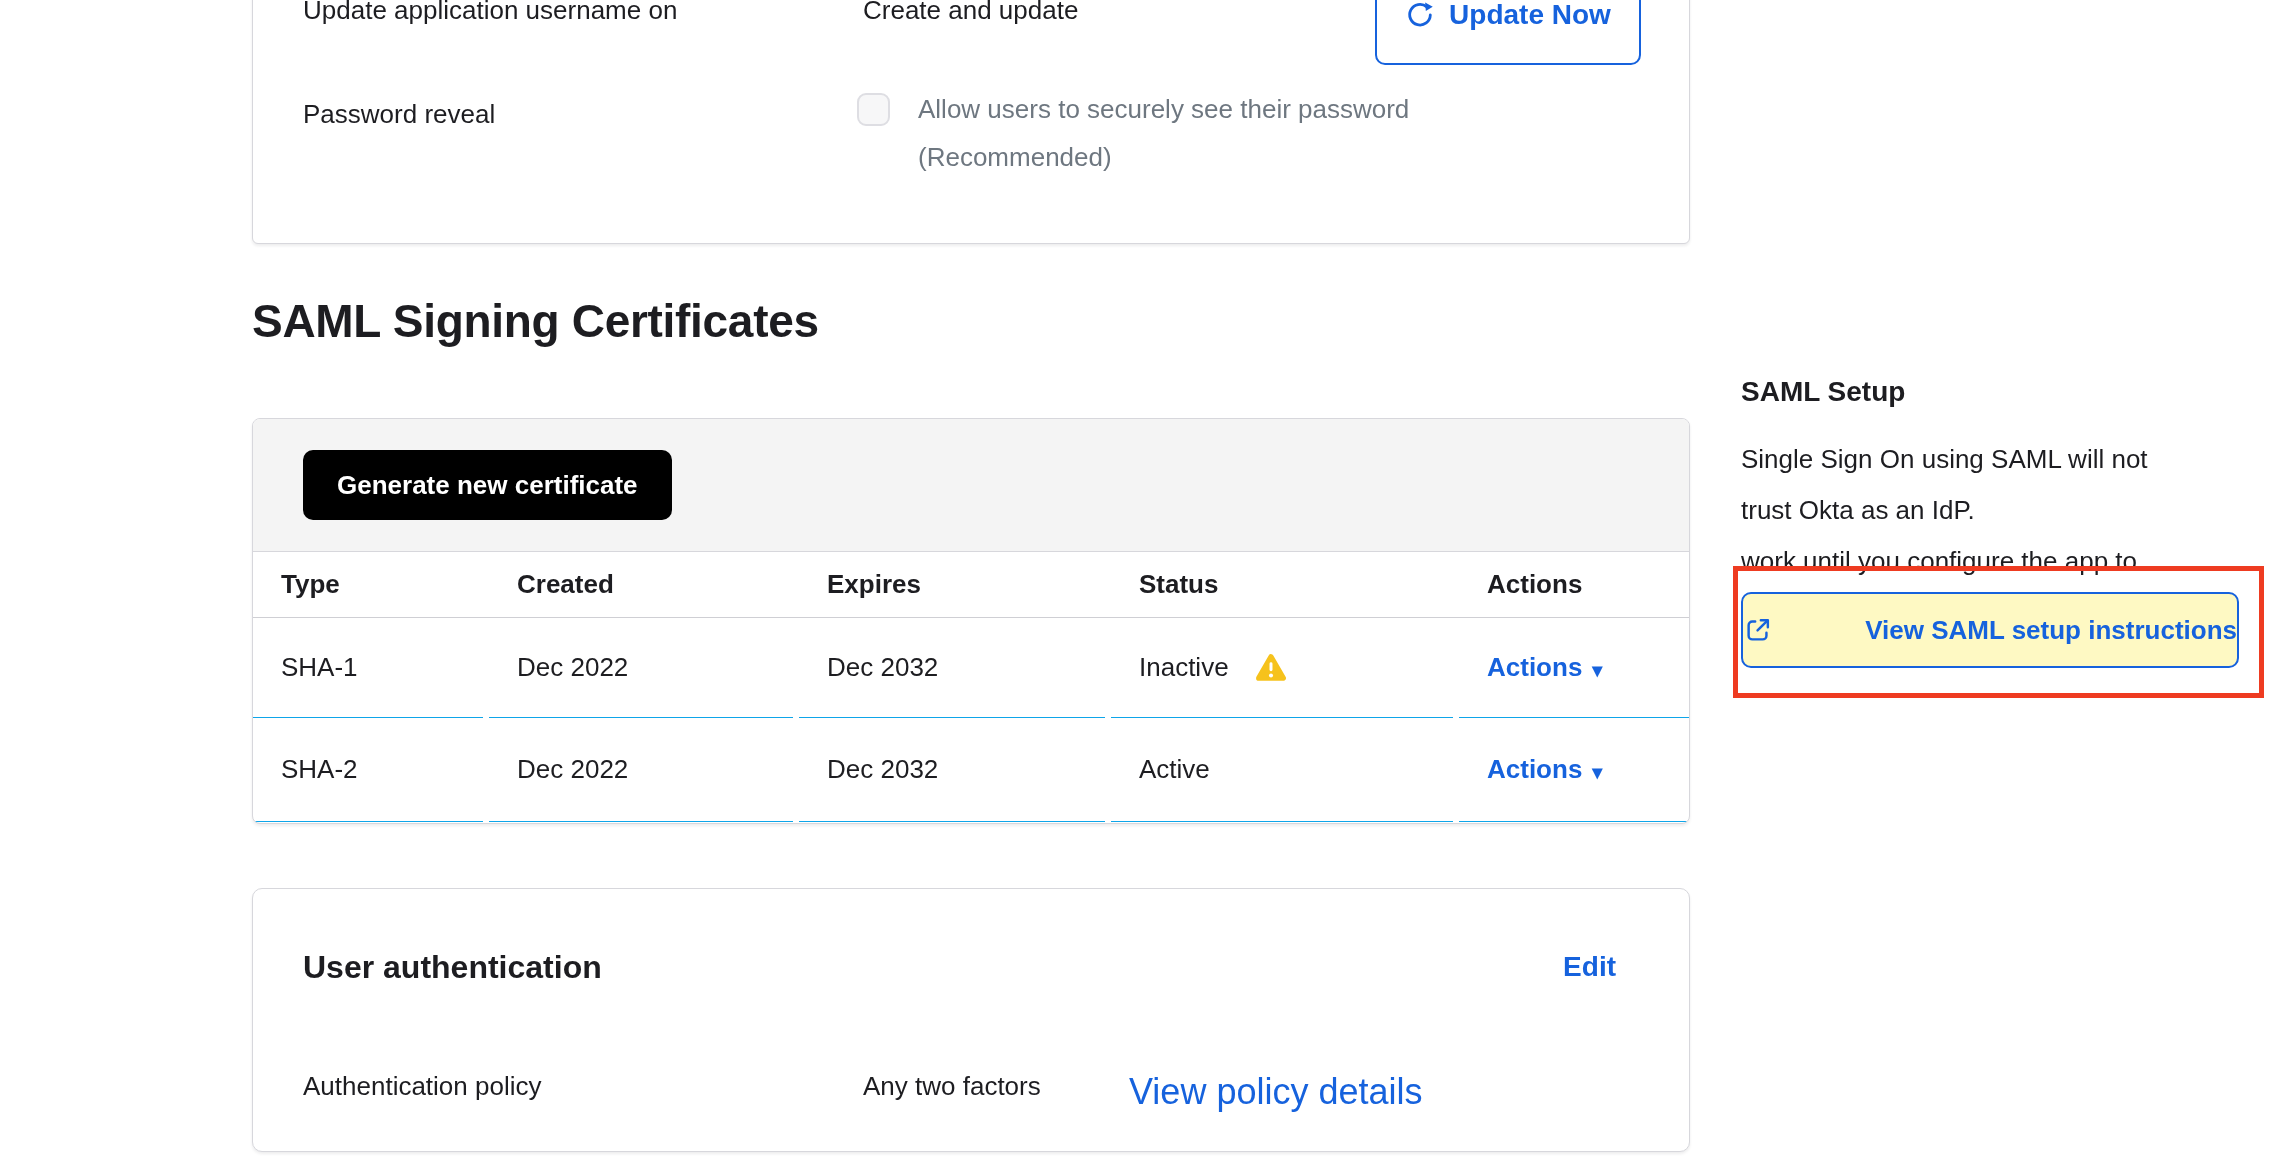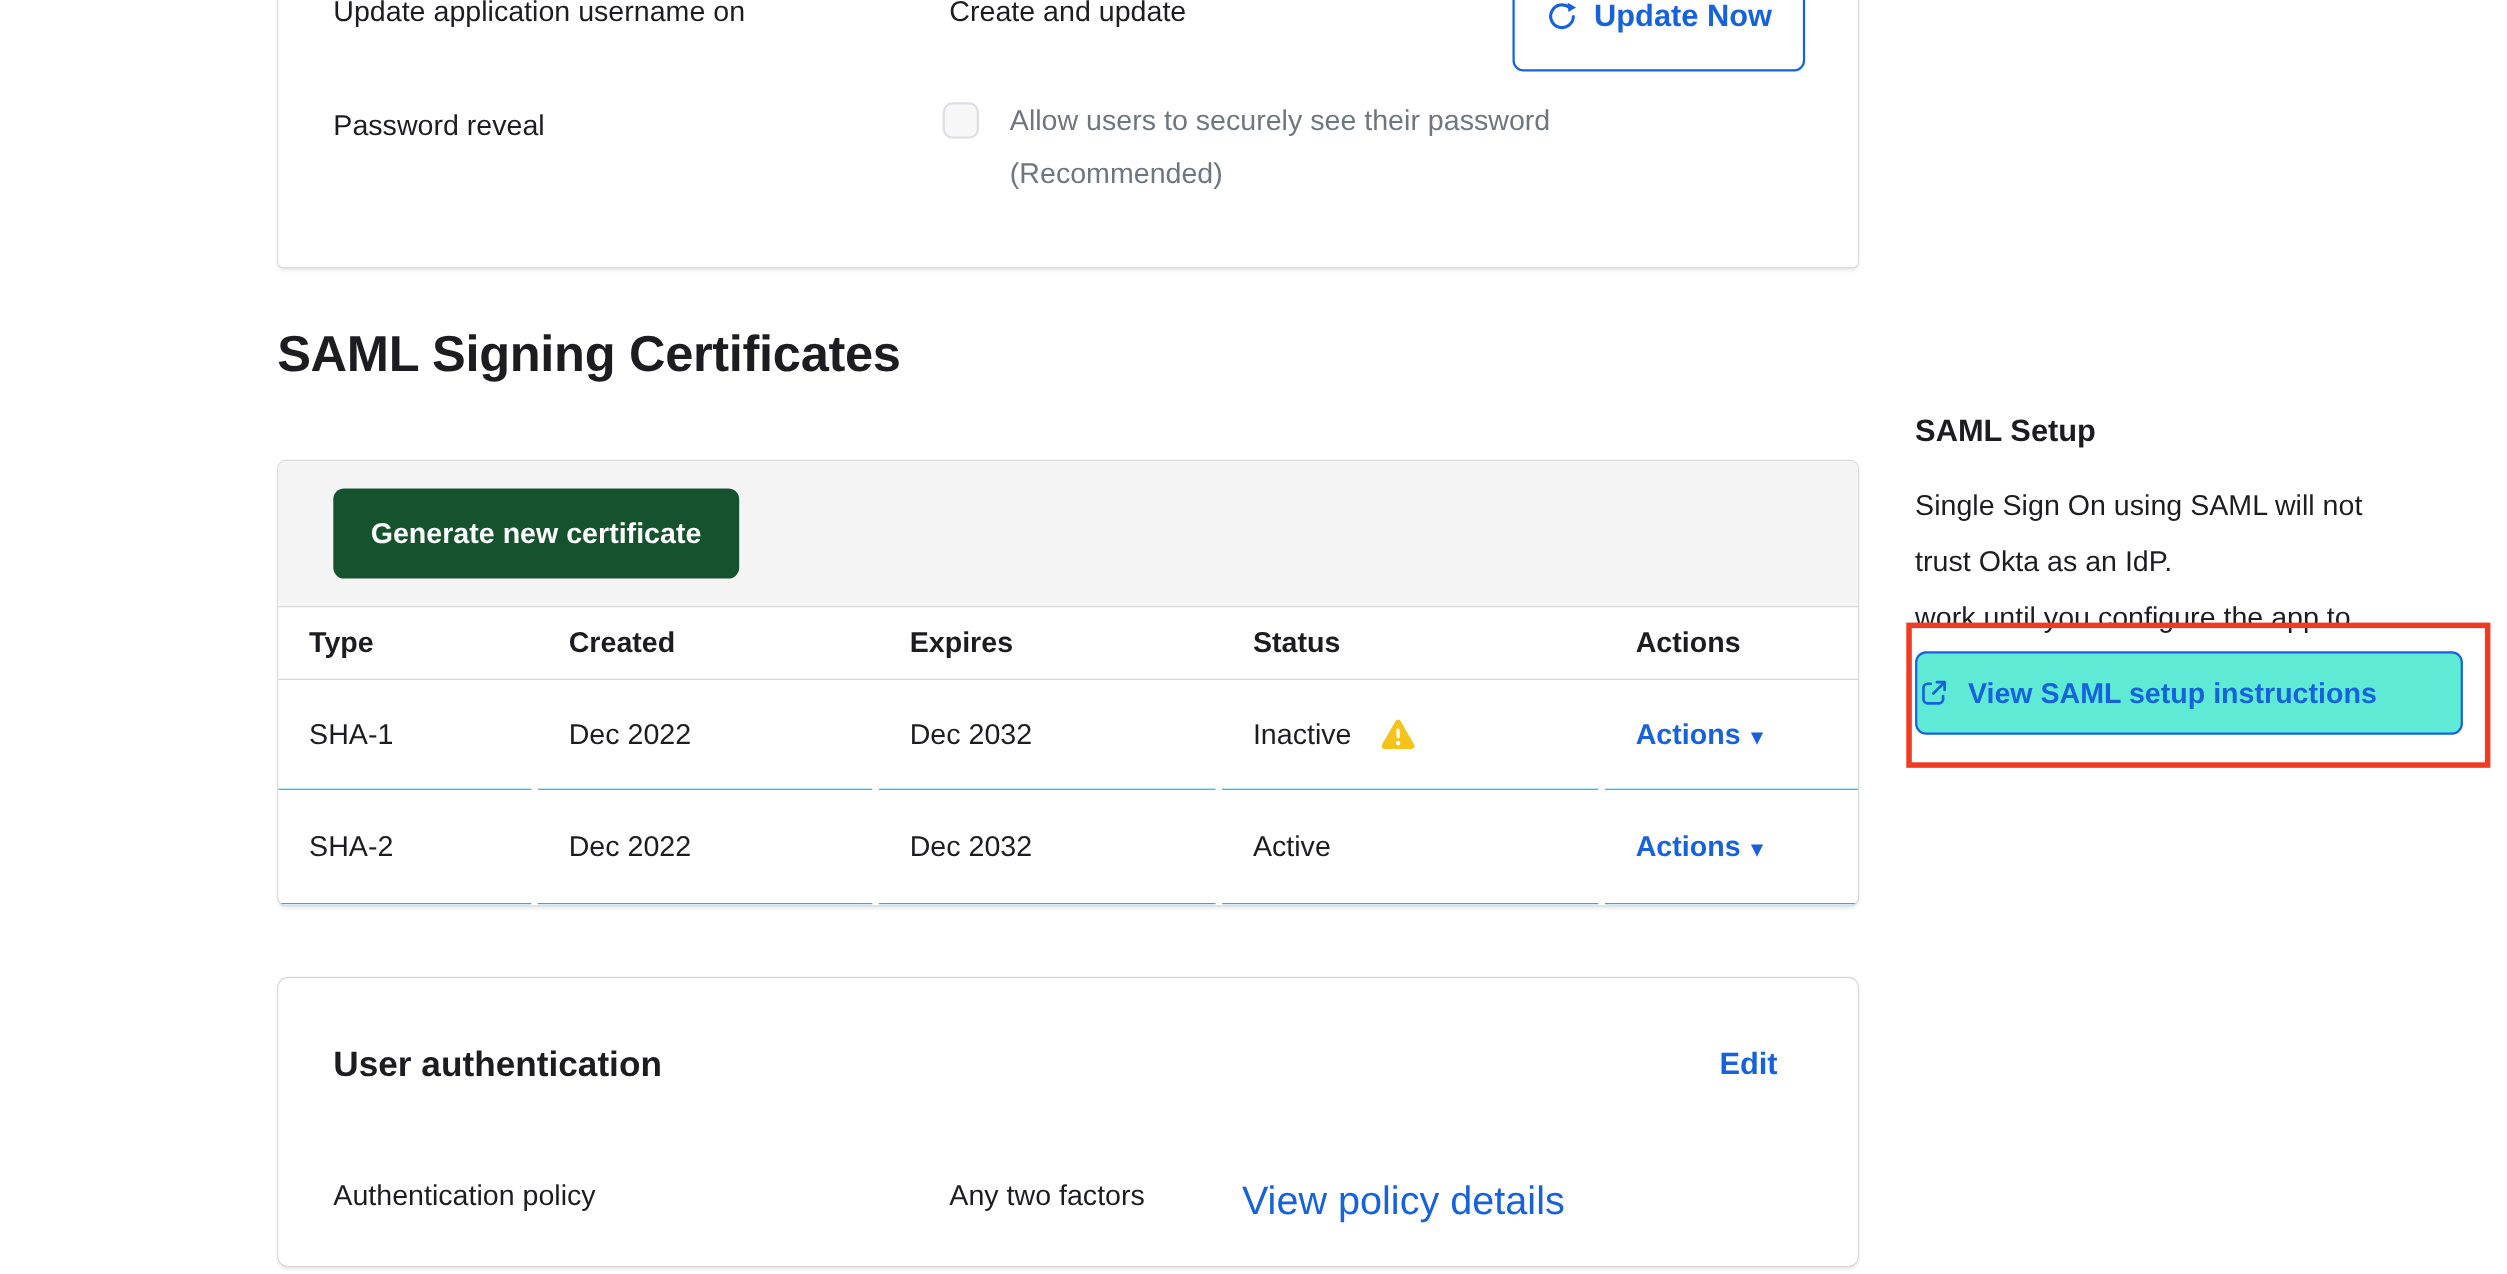--- a/index.html
+++ b/index.html
@@ -37,22 +37,22 @@
     position:absolute; left:252px; top:294px;
     font-size:46px; font-weight:bold; letter-spacing:-0.3px; color:#1d1d21;
   }
   
   #cert-panel { left:252px; top:418px; width:1438px; height:406px; overflow:hidden; }
   #cert-panel-toolbar {
     height:133px; background:#f4f4f4; border-bottom:1px solid #d7d7dc;
     display:flex; align-items:center; padding-left:50px;
   }
   #generate-btn {
-    height:82px; padding:0 34px; border:none; border-radius:10px;
-    background:#14532d; color:#ffffff; font-size:26px; font-weight:bold;
+    height:70px; padding:0 34px; border:none; border-radius:10px;
+    background:#000000; color:#ffffff; font-size:26px; font-weight:bold;
     font-family:"Liberation Sans", sans-serif; cursor:pointer;
   }
   .tbl-row {
     display:grid; grid-template-columns:230px 304px 306px 342px 1fr;
     column-gap:6px; align-items:stretch;text-align:center;
   }
   .tbl-cell { display:flex; align-items:center; padding-left:28px; font-size:26px; }
   #tbl-head { height:66px; border-bottom:1px solid #cfcfd4; }
   #tbl-head .tbl-cell { font-weight:bold; }
   .data-row .tbl-cell { border-bottom:1px solid #0ea5e9; }
@@ -82,22 +82,22 @@
   #sidebar-desc {
     position:absolute; left:1741px; top:434px; width:520px;
     font-size:26px; line-height:51px; color:#1d1d21;
   }
   #highlight-rect {
     position:absolute; left:1733px; top:566px; width:531px; height:132px;
     border:5px solid #ee3b21; pointer-events:none;
   }
   #saml-setup-btn {
     position:absolute; left:1741px; top:592px; width:498px; height:76px;
-    background:#5eead4; border:2px solid #1662dd; border-radius:10px;
-    display:flex; align-items:center; justify-content:flex-start; gap:16px;
+    background:#fef9c3; border:2px solid #1662dd; border-radius:10px;
+    display:flex; align-items:center; justify-content:space-between; gap:16px;
     color:#1662dd; font-size:26px; font-weight:bold;
     font-family:"Liberation Sans", sans-serif; cursor:pointer;
   }
   .icon-svg { display:block; }
 </style>
 </head>
 <body>
 
 <div id="screen">
 

